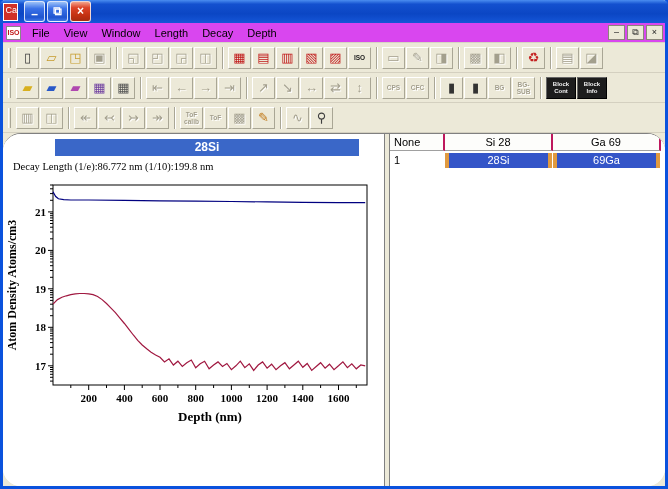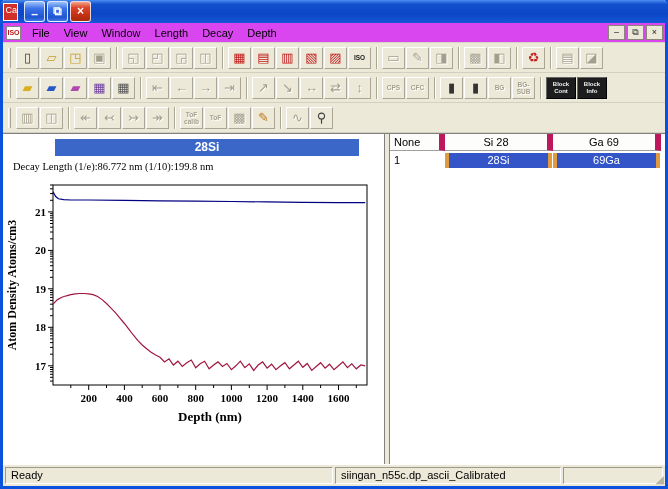--- a/index.html
+++ b/index.html
@@ -41,39 +41,39 @@
     font-size:13px; background:#ECE9D8; margin-right:1px; color:#333;
     border:1px solid; border-color:#ffffff #a9a695 #a9a695 #ffffff; }
   .tb-btn.disabled { color:#a39f8d; text-shadow:1px 1px 0 #ffffff; }
   .tb-btn.small { font-size:6.5px; font-weight:bold; line-height:7px; text-align:center; white-space:normal; }
   .tb-btn.dark { width:30px; min-width:30px; background:#1d1d1d; color:#f0f0f0;
     border-color:#666 #000 #000 #666; font-size:6px; line-height:7px; font-weight:bold;
     text-align:center; white-space:normal; }
   .tb-sep { width:2px; height:22px; border-left:1px solid #a9a695; border-right:1px solid #fff; margin:0 4px; }
 
   
-  .content { flex:1; display:flex; background:#fff; border-top:1px solid #808080; overflow:hidden; }
+  .content { flex:1; display:flex; background:#fff; border-top:1px solid #808080; overflow:hidden;border-radius:18px; }
   .left-pane { width:381px; min-width:381px; background:#fff; padding-top:5px; overflow:hidden; }
   .splitter { width:6px; min-width:6px; background:#ECE9D8;
     border-left:1px solid #808080; border-right:1px solid #808080; }
   .right-pane { flex:1; background:#fff; overflow:hidden; }
 
   .chart-header { margin-left:52px; width:304px; height:17px; background:#3A67C8;
     color:#fff; font-size:12px; font-weight:bold; text-align:center; line-height:17px; }
   .annotations { margin:4px 0 0 10px; font-family:"Liberation Serif",serif;
     font-size:10.5px; color:#000; line-height:1.28; }
   .annotations div { white-space:pre; }
   #chart { display:block; margin-top:2px; }
   #chart .tick   { font:bold 11px "Liberation Serif",serif; fill:#000; }
   #chart .xlabel { font:bold 13px "Liberation Serif",serif; fill:#000; }
   #chart .ylabel { font:bold 12px "Liberation Serif",serif; fill:#000; }
 
   
   .thead { display:flex; height:17px; background:#fdfdfb; font-size:11px; }
-  .th { border-right:6px solid #be185d; border-bottom:1px solid #a0a0a0;
+  .th { border-right:2px solid #be185d; border-bottom:1px solid #a0a0a0;
     display:flex; align-items:center; justify-content:center; }
   .th.c0 { width:55px; justify-content:flex-start; padding-left:4px; }
   .th.c1, .th.c2 { width:108px; }
   .trow { display:flex; height:18px; align-items:center; font-size:11px; }
   .td-index { width:55px; padding-left:4px; }
   .cell-selected { width:107px; height:15px; margin-right:1px; background:#3455C8;
     border-left:4px solid #E09A40; border-right:4px solid #E09A40;
     color:#fff; display:flex; align-items:center; justify-content:center; }
 
   
@@ -306,20 +306,14 @@
       </div>
       <div class="trow">
         <div class="td-index">1</div>
         <div class="cell-selected">28Si</div>
         <div class="cell-selected">69Ga</div>
       </div>
     </div>
 
   </div>
 
-  <div class="statusbar">
-    <div class="sb-panel sb-ready">Ready</div>
-    <div class="sb-panel sb-file">siingan_n55c.dp_ascii_Calibrated</div>
-    <div class="sb-panel sb-extra"></div>
-    <div class="grip">◢</div>
-  </div>
 
 </div>
 
 </body></html>

